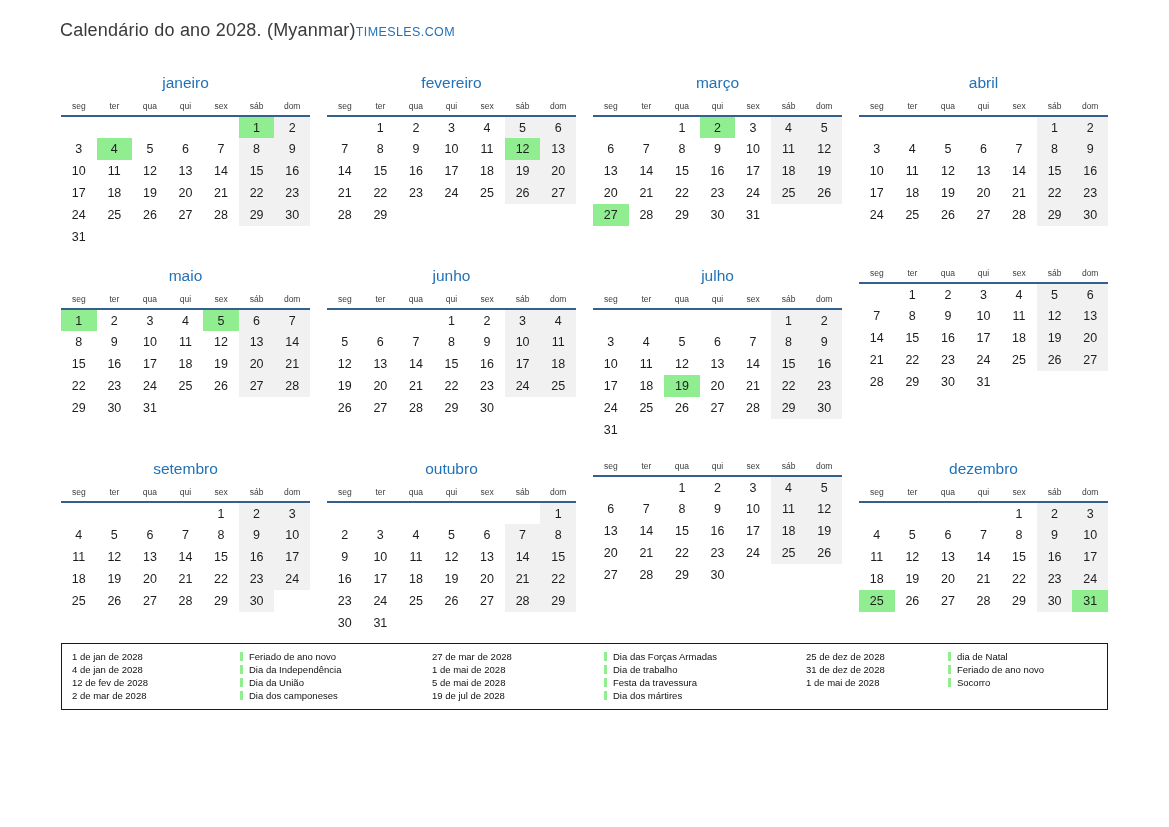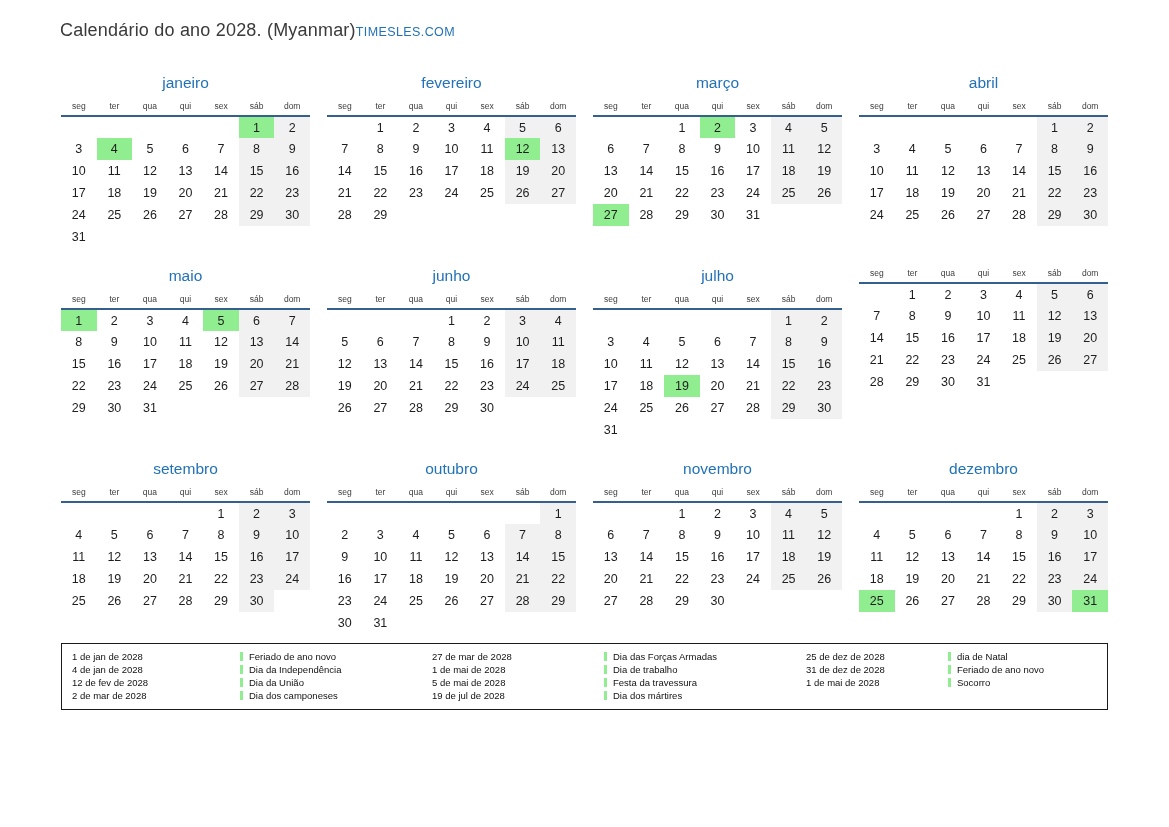--- a/index.html
+++ b/index.html
@@ -773,21 +773,20 @@
             <td></td>
             <td></td>
             <td></td>
             <td></td>
             <td></td>
           </tr>
         </tbody>
       </table>
     </div>
     <div class="month">
-      <div class="month-title">novembro</div>
       <table class="cal">
         <thead>
           <tr>
             <th>seg</th>
             <th>ter</th>
             <th>qua</th>
             <th>qui</th>
             <th>sex</th>
             <th>sáb</th>
             <th>dom</th>

